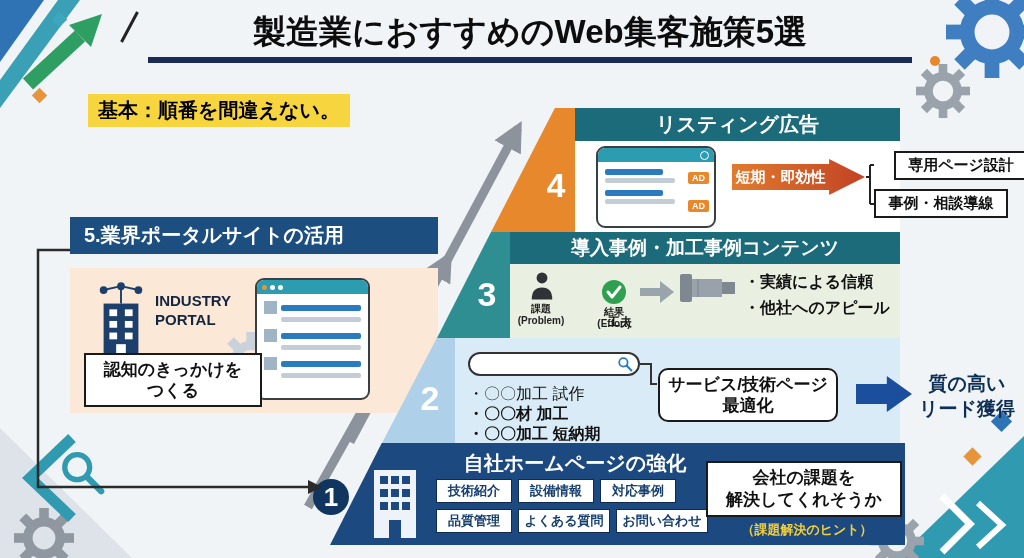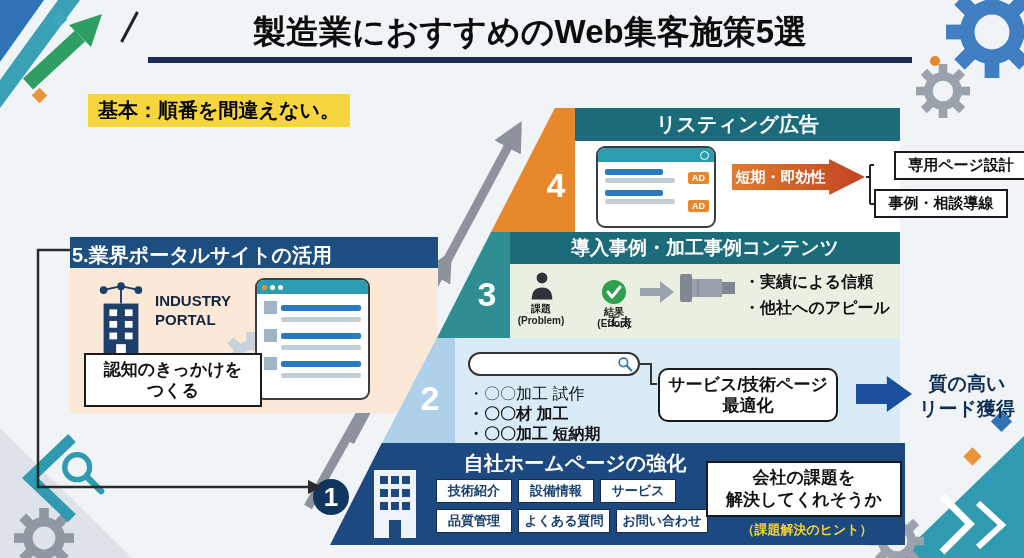--- a/index.html
+++ b/index.html
@@ -101,21 +101,21 @@
     <polygon points="102,14 91,47 69,25" fill="#2f9e62"></polygon>
     <polyline points="72,438 30,478 72,518" stroke="#2f9ab0" stroke-width="11" fill="none"></polyline>
     <polyline points="942,496 970,524 942,552" stroke="#ffffff" stroke-width="7" fill="none"></polyline>
     <polyline points="978,503 1002,525 978,547" stroke="#ffffff" stroke-width="6" fill="none"></polyline>
   </svg>
 
   <div class="abs" style="left:150px;top:10px;width:760px;text-align:center;font-size:33px;font-weight:900;color:#0d0d0d;z-index:2;">製造業におすすめのWeb集客施策5選</div>
   <div class="abs" style="left:148px;top:57px;width:764px;height:6px;background:#1a2b55;z-index:2;"></div>
   <div class="abs" style="left:88px;top:94px;background:#f6d53f;padding:3px 10px;font-size:20px;font-weight:bold;color:#000;z-index:2;">基本：順番を間違えない。</div>
 
-  <div class="hdr" style="left:70px;top:237px;width:368px;height:37px;background:#1d4e80;font-size:20px;justify-content:flex-start;padding-left:2px;z-index:2;">5.業界ポータルサイトの活用</div>
+  <div class="hdr" style="left:70px;top:217px;width:368px;height:37px;background:#1d4e80;font-size:20px;justify-content:flex-start;padding-left:14px;z-index:2;">5.業界ポータルサイトの活用</div>
   <div class="panel" style="left:70px;top:268px;width:368px;height:145px;background:#fbe8d6;"></div>
 
   <svg class="deco" style="left:92px;top:282px;z-index:3;" width="58" height="76" viewBox="0 0 60 78">
     <circle cx="12" cy="8" r="4" fill="#1d3f6b"></circle>
       <circle cx="30" cy="4" r="4" fill="#1d3f6b"></circle>
       <circle cx="48" cy="8" r="4" fill="#1d3f6b"></circle>
     <line x1="12" y1="8" x2="30" y2="4" stroke="#1d3f6b" stroke-width="2"></line>
       <line x1="30" y1="4" x2="48" y2="8" stroke="#1d3f6b" stroke-width="2"></line>
     <line x1="30" y1="4" x2="30" y2="22" stroke="#1d3f6b" stroke-width="2"></line>
     <rect x="12" y="22" width="36" height="54" fill="#1d3f6b"></rect>
@@ -265,21 +265,21 @@
     <rect x="10" y="34" width="8" height="8" fill="#1c4a80"></rect>
       <rect x="21" y="34" width="8" height="8" fill="#1c4a80"></rect>
       <rect x="32" y="34" width="8" height="8" fill="#1c4a80"></rect>
     <rect x="19" y="52" width="12" height="18" fill="#1c4a80"></rect>
   </svg>
 
   <div class="abs" style="left:436px;top:479px;z-index:3;">
     <div class="tagrow">
       <div class="tag" style="width:76px;">技術紹介</div>
       <div class="tag" style="width:76px;">設備情報</div>
-      <div class="tag" style="width:76px;">サービス</div>
+      <div class="tag" style="width:76px;">対応事例</div>
     </div>
     <div class="tagrow">
       <div class="tag" style="width:76px;">品質管理</div>
       <div class="tag" style="width:92px;">よくある質問</div>
       <div class="tag" style="width:92px;">お問い合わせ</div>
     </div>
   </div>
 
   <div class="bx ml" style="left:706px;top:461px;width:196px;height:56px;font-size:17px;line-height:1.3;z-index:3;">会社の課題を
 解決してくれそうか</div>

